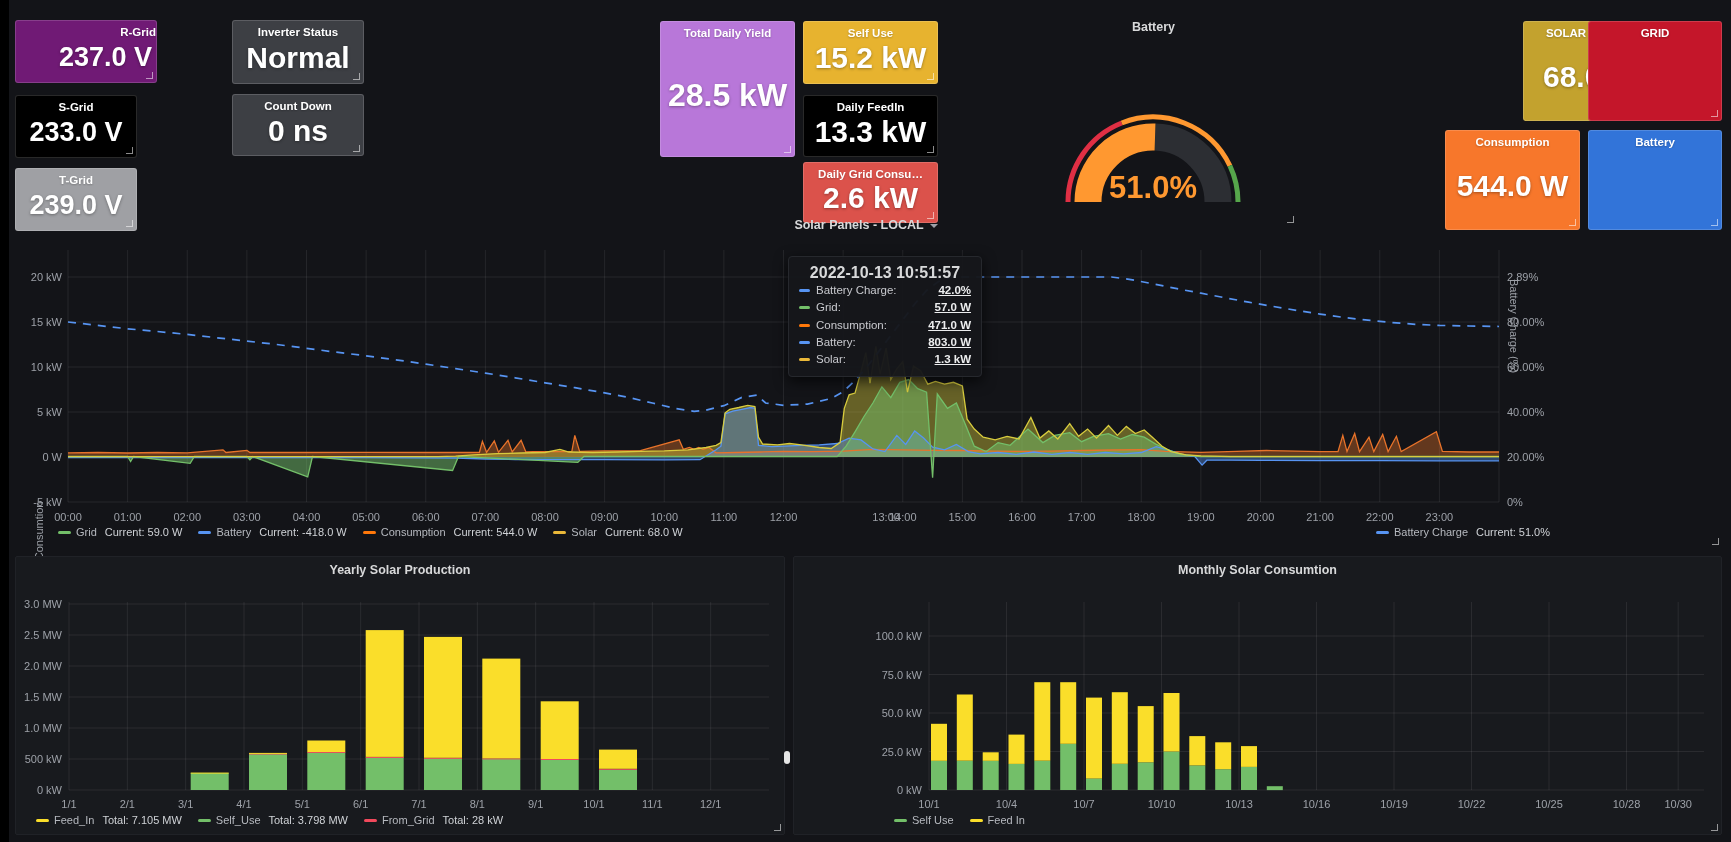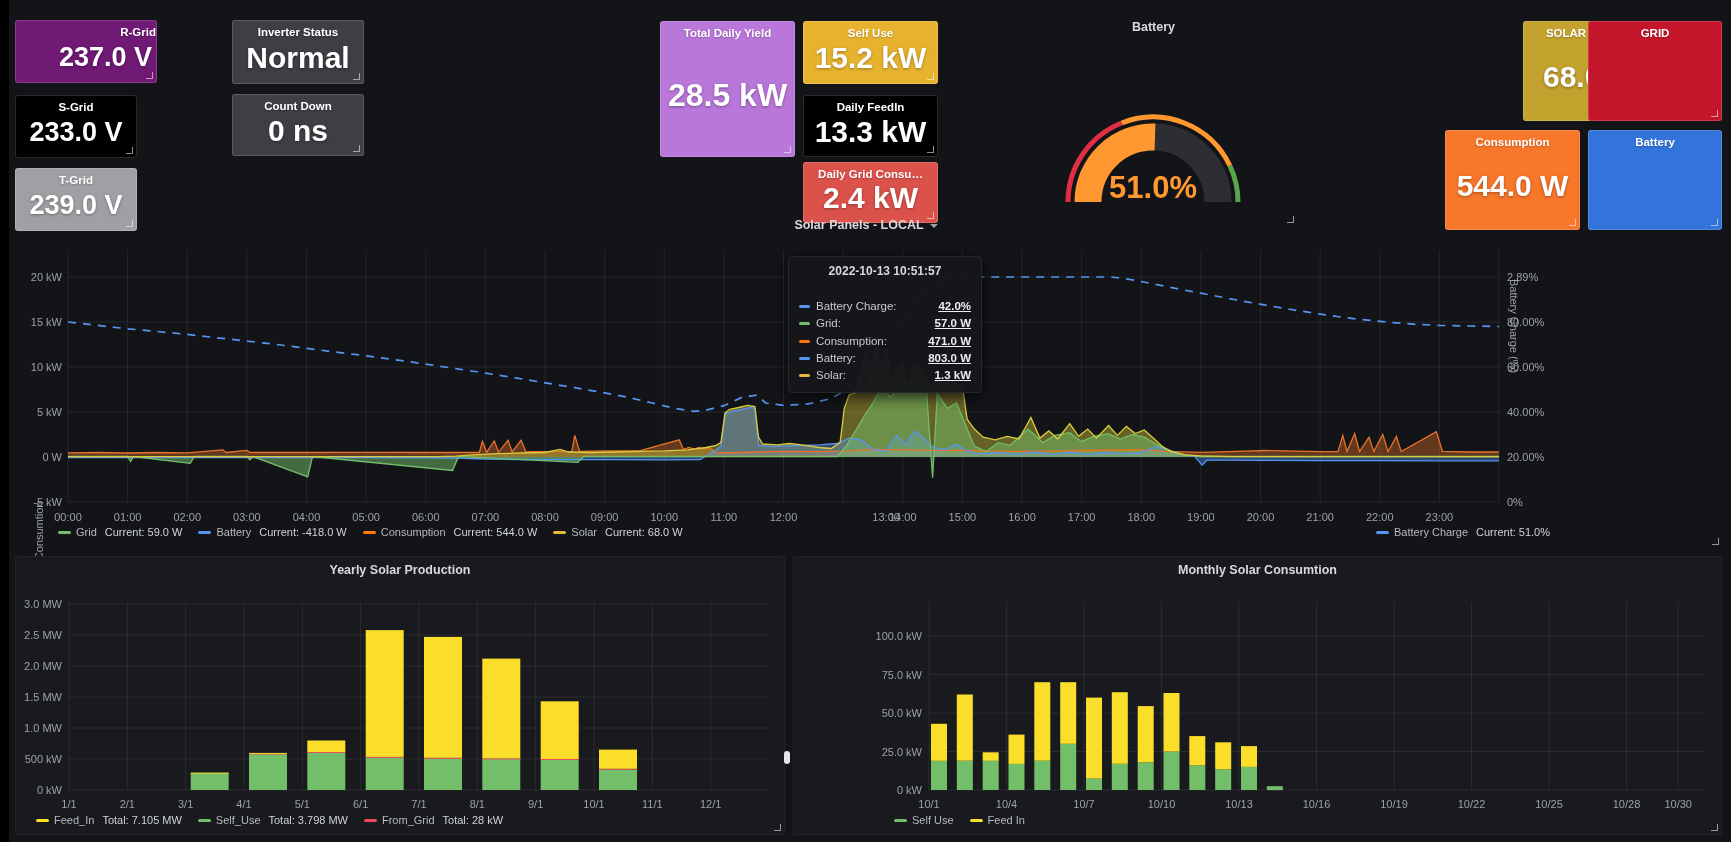--- a/index.html
+++ b/index.html
@@ -35,21 +35,21 @@
   .rot-r{transform:rotate(90deg);transform-origin:center;}
   
   .legend{position:absolute;display:flex;gap:16px;align-items:center;font-size:11px;color:#B6B9BF;}
   .legend-item{display:flex;align-items:center;gap:5px;cursor:pointer;white-space:nowrap;}
   .dash{display:inline-block;width:13px;height:3px;border-radius:1.5px;}
   .legend-cur{margin-left:3px;color:#CFD2D6;}
   
   .tooltip{position:absolute;background:rgba(22,23,27,.97);border:1px solid #26282d;
            border-radius:4px;box-shadow:0 4px 14px rgba(0,0,0,.7);padding:7px 10px 8px 10px;
            width:172px;z-index:5;}
-  .tooltip-title{font-size:12px;font-weight:700;color:#D8D9DA;text-align:center;margin-bottom:20px;}
+  .tooltip-title{font-size:16px;font-weight:700;color:#D8D9DA;text-align:center;margin-bottom:0;}
   .tt-row{display:flex;align-items:center;gap:6px;font-size:11.5px;color:#C8C9CE;line-height:1.5;}
   .tt-row .dash{width:11px;}
   .tt-val{margin-left:auto;font-weight:700;color:#ECEDEE;text-decoration:underline;}
   svg{position:absolute;overflow:visible;}
   .scroll-thumb{position:absolute;width:6px;height:13px;border-radius:3px;background:#E6E6E6;}
 </style>
 </head>
 <body>
 
 <div class="left-strip"></div>
@@ -89,21 +89,21 @@
   <div class="stat-value">15.2 kW</div>
   <div class="resize-corner"></div>
 </div>
 <div class="stat big" style="left: 803px; top: 95px; width: 135px; height: 62px; background: #000000;">
   <div class="stat-title">Daily FeedIn</div>
   <div class="stat-value">13.3 kW</div>
   <div class="resize-corner"></div>
 </div>
 <div class="stat big" style="left: 803px; top: 162px; width: 135px; height: 61px; background: rgb(219, 82, 75);">
   <div class="stat-title">Daily Grid Consu…</div>
-  <div class="stat-value">2.4 kW</div>
+  <div class="stat-value">2.6 kW</div>
   <div class="resize-corner"></div>
 </div>
 
 <div class="panel" style="left:1010px;top:14px;width:287px;height:212px;">
   <div class="panel-title-row">Battery</div>
   <svg id="gauge-svg" style="left:48px;top:86px;" width="190" height="112" viewBox="0 0 190 112">
       <path d="M 10.00 102.00 A 85 85 0 0 1 63.71 22.97" stroke="#E02F44" stroke-width="5" fill="none"></path>
       <path d="M 63.71 22.97 A 85 85 0 0 1 171.91 65.81" stroke="#FF9830" stroke-width="5" fill="none"></path>
       <path d="M 171.91 65.81 A 85 85 0 0 1 180.00 102.00" stroke="#56A64B" stroke-width="5" fill="none"></path>
       <path d="M 97.04 37.03 A 65 65 0 0 1 160.00 102.00" stroke="#2C2E33" stroke-width="27" fill="none"></path>

